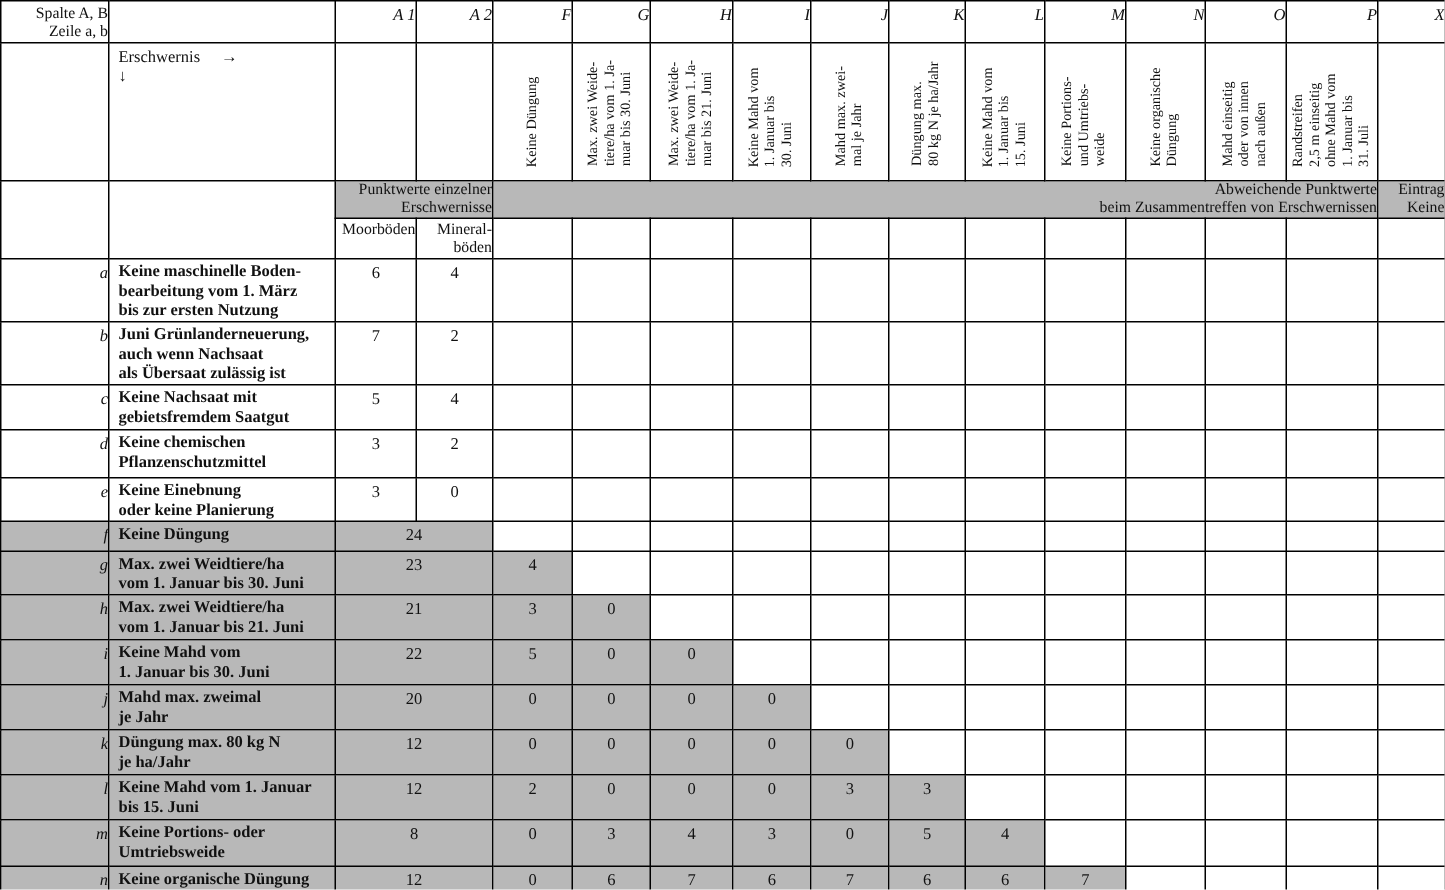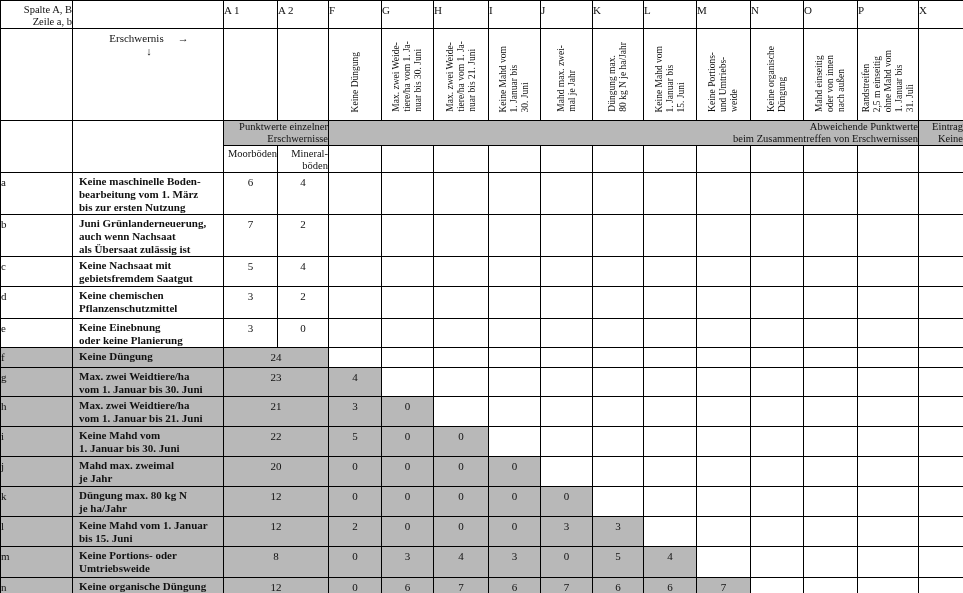--- a/index.html
+++ b/index.html
@@ -17,21 +17,21 @@
   }
   td {
     border: 1px solid #000000;
     padding: 0;
     font-size: 11px;
     line-height: 13px;
     vertical-align: top;
     overflow: hidden;
   }
   .gray { background: #b8b8b8; }
-  .letter-cell { text-align: left; padding-top: 3px; }
+  .letter-cell { text-align: right; padding-top: 3px; font-style: italic; }
   .val { text-align: center; padding-top: 3px; }
   .desc { padding: 2px 3px 0 6px; }
   .pre { white-space: pre-line; font-weight: bold; }
   .subhead {
     text-align: right;
     font-size: 10.5px;
     line-height: 12px;
     white-space: pre-line;
     vertical-align: middle;
   }
@@ -47,21 +47,20 @@
     line-height: 11px;
     text-align: left;
   }
   .ersch-inner {
     display: flex;
     flex-direction: column;
     justify-content: space-between;
     height: 100%;
     box-sizing: border-box;
     padding: 3px 4px 15px 6px;
-    align-items: center;
   }
   .ersch-top span { margin-right: 14px; }
   .ersch-top .arr { margin-right: 0; }
   
   tr.r1 { height: 28px; }
   tr.r2 { height: 92px; }
   tr.r3 { height: 25px; }
   tr.r4 { height: 27px; margin-left: 36px; }
   tr[data-row="a"] { height: 41px; }
   tr[data-row="b"] { height: 40px; }

